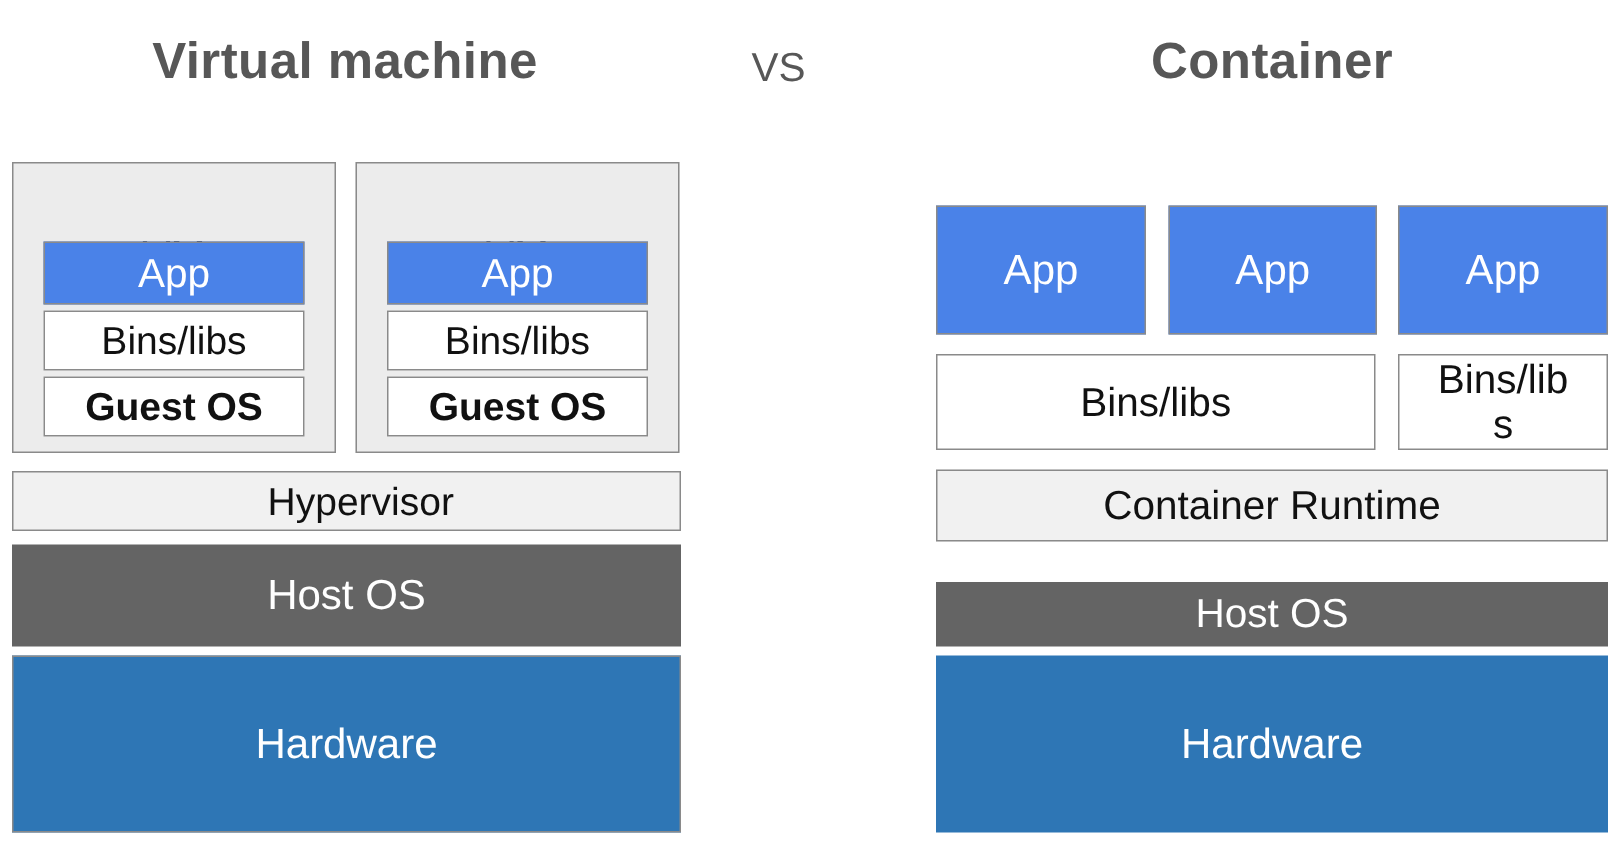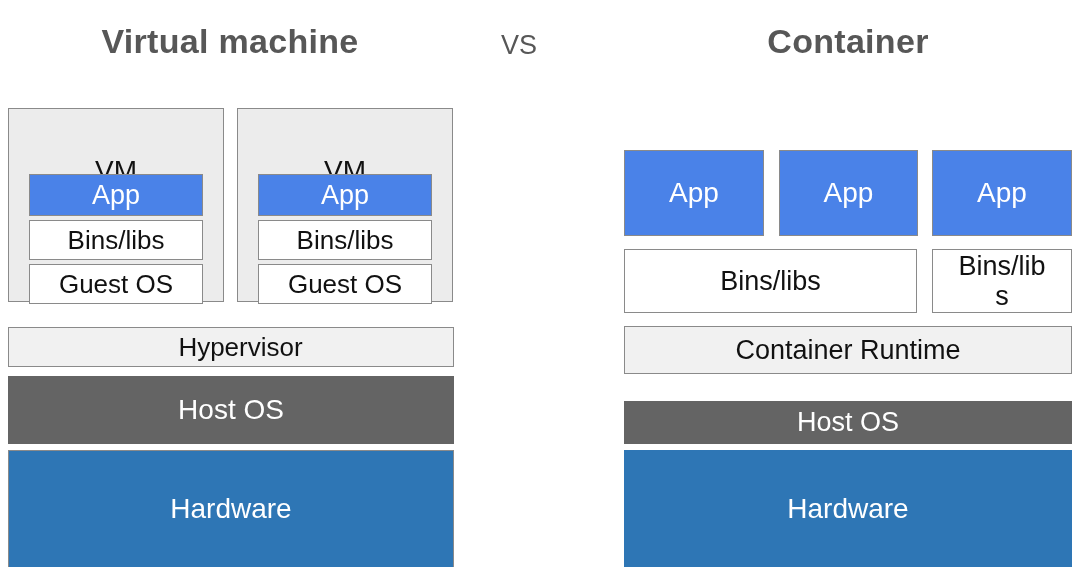--- a/index.html
+++ b/index.html
@@ -1,36 +1,36 @@
 <!DOCTYPE html>
 <html style="--title-text: #575757; --label-text: #111111; --app-blue: #4a82e8; --hardware-blue: #2e76b5; --host-gray: #646464; --panel-fill: #ececec; --bar-fill: #f1f1f1; --box-border: #8a8a8a;"><head>
 <meta charset="utf-8">
 <style>
   html,body { margin:0; padding:0; background:#ffffff; }
   .canvas {
     position:relative; width:1080px; height:567px; background:#ffffff;
     font-family:"Liberation Sans", sans-serif; overflow:hidden;
   }
   .abs { position:absolute; box-sizing:border-box; }
-  .cc  { display:flex; align-items:center; justify-content:center; text-align:center;margin-top:13px; }
+  .cc  { display:flex; align-items:center; justify-content:center; text-align:center; }
 
   
   .title { top:22px; font-size:34px; font-weight:bold; color:var(--title-text,#575757); text-align:center; letter-spacing:.3px; }
   .title-left  { left:0;    width:460px; }
   .title-right { left:620px; width:456px; }
   .vs-label { left:501px; top:30px; width:70px; font-size:27px; color:var(--title-text,#575757); }
 
   
   .vm-panel { background:var(--panel-fill,#ececec); border:1px solid var(--box-border,#8a8a8a); }
   .vm-panel-1 { left:8px;   top:108px; width:216px; height:194px; }
   .vm-panel-2 { left:237px; top:108px; width:216px; height:194px; }
   .vm-title { left:0; right:0; top:12px; text-align:center; font-size:28px; color:var(--label-text,#111);margin-top:34px; }
   .vm-app   { left:20px; top:52px;  width:174px; height:42px; background:var(--app-blue,#4a82e8); border:1px solid var(--box-border,#8a8a8a); color:#fff; font-size:27px; }
   .vm-bins  { left:20px; top:98px;  width:174px; height:40px; background:#fff; border:1px solid var(--box-border,#8a8a8a); color:var(--label-text,#111); font-size:26px; }
-  .vm-guest { left:20px; top:142px; width:174px; height:40px; background:#fff; border:1px solid var(--box-border,#8a8a8a); color:var(--label-text,#111); font-size:26px; }
+  .vm-guest { left:20px; top:142px; width:174px; height:40px; background:#fff; border:1px solid var(--box-border,#8a8a8a); color:var(--label-text,#111); font-size:26px;font-weight:bold; }
 
   .hypervisor-bar { left:8px; top:314px; width:446px; height:40px; background:var(--bar-fill,#f1f1f1); border:1px solid var(--box-border,#8a8a8a); color:var(--label-text,#111); font-size:26px;padding-left:19px; }
   .host-os-left   { left:8px; top:363px; width:446px; height:68px;  background:var(--host-gray,#646464); color:#fff; font-size:28px; }
   .hardware-left  { left:8px; top:437px; width:446px; height:118px; background:var(--hardware-blue,#2e76b5); border:1px solid var(--box-border,#8a8a8a); color:#fff; font-size:28px; }
 
   
   .app-box { top:137px; width:140px; height:86px; background:var(--app-blue,#4a82e8); border:1px solid var(--box-border,#8a8a8a); color:#fff; font-size:28px; }
   .app-box-1 { left:624px; }
   .app-box-2 { left:779px; width:139px; }
   .app-box-3 { left:932px; }

